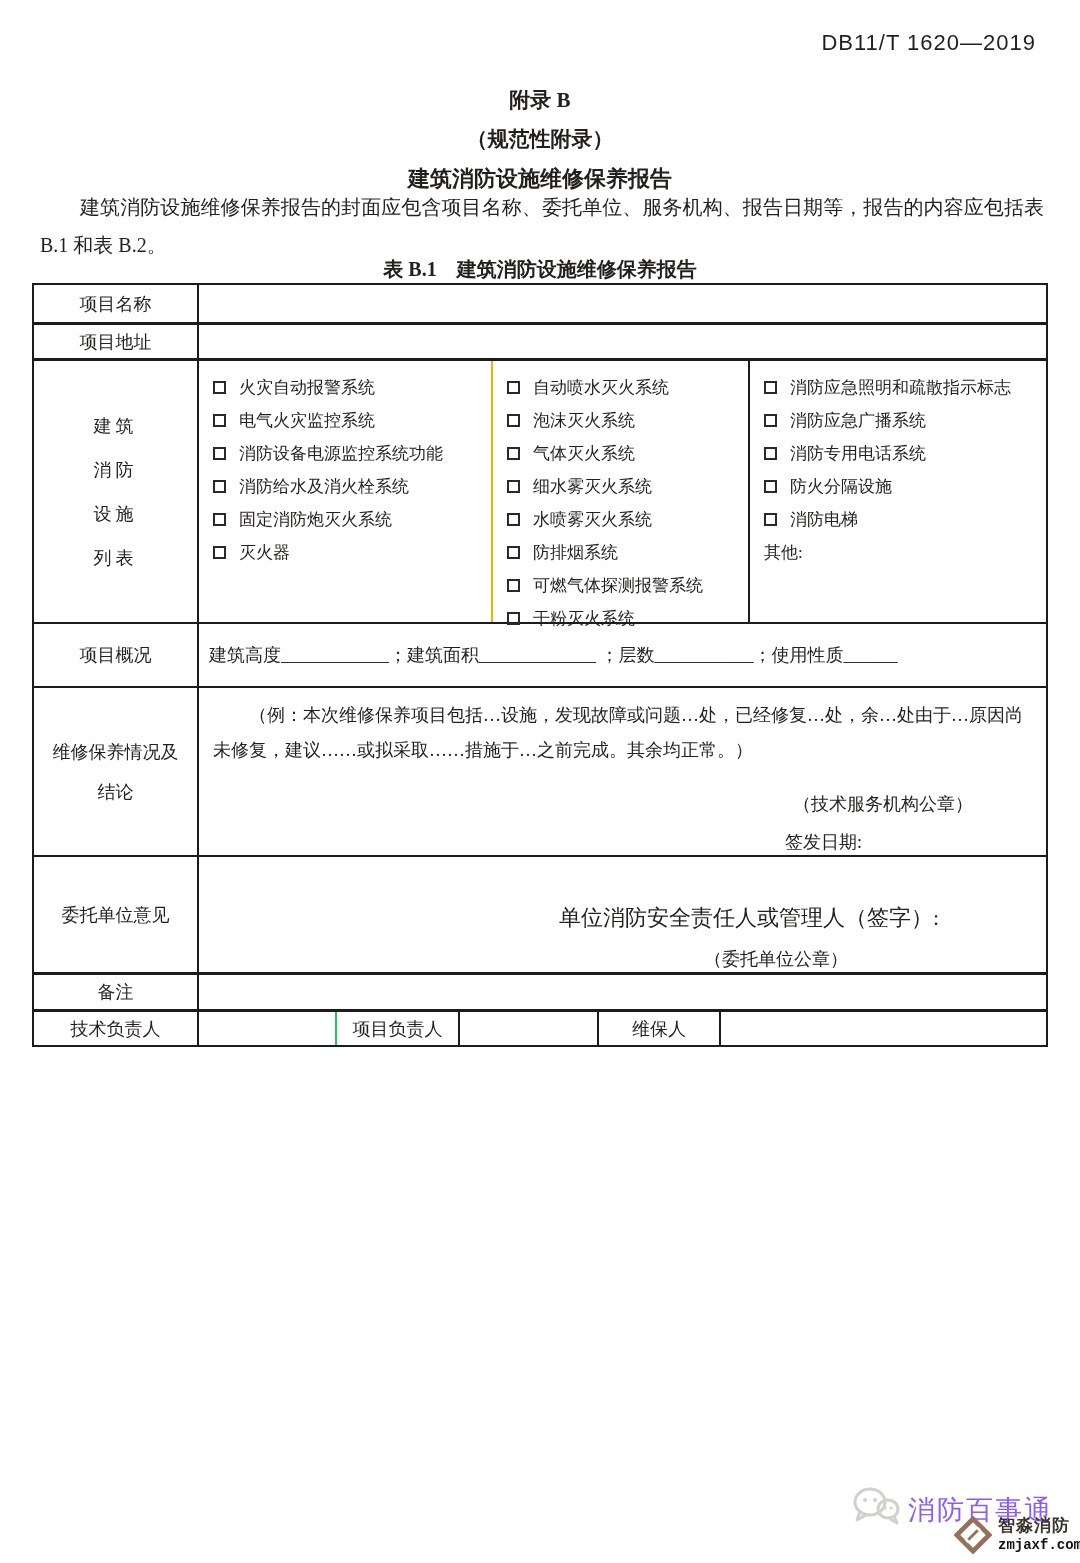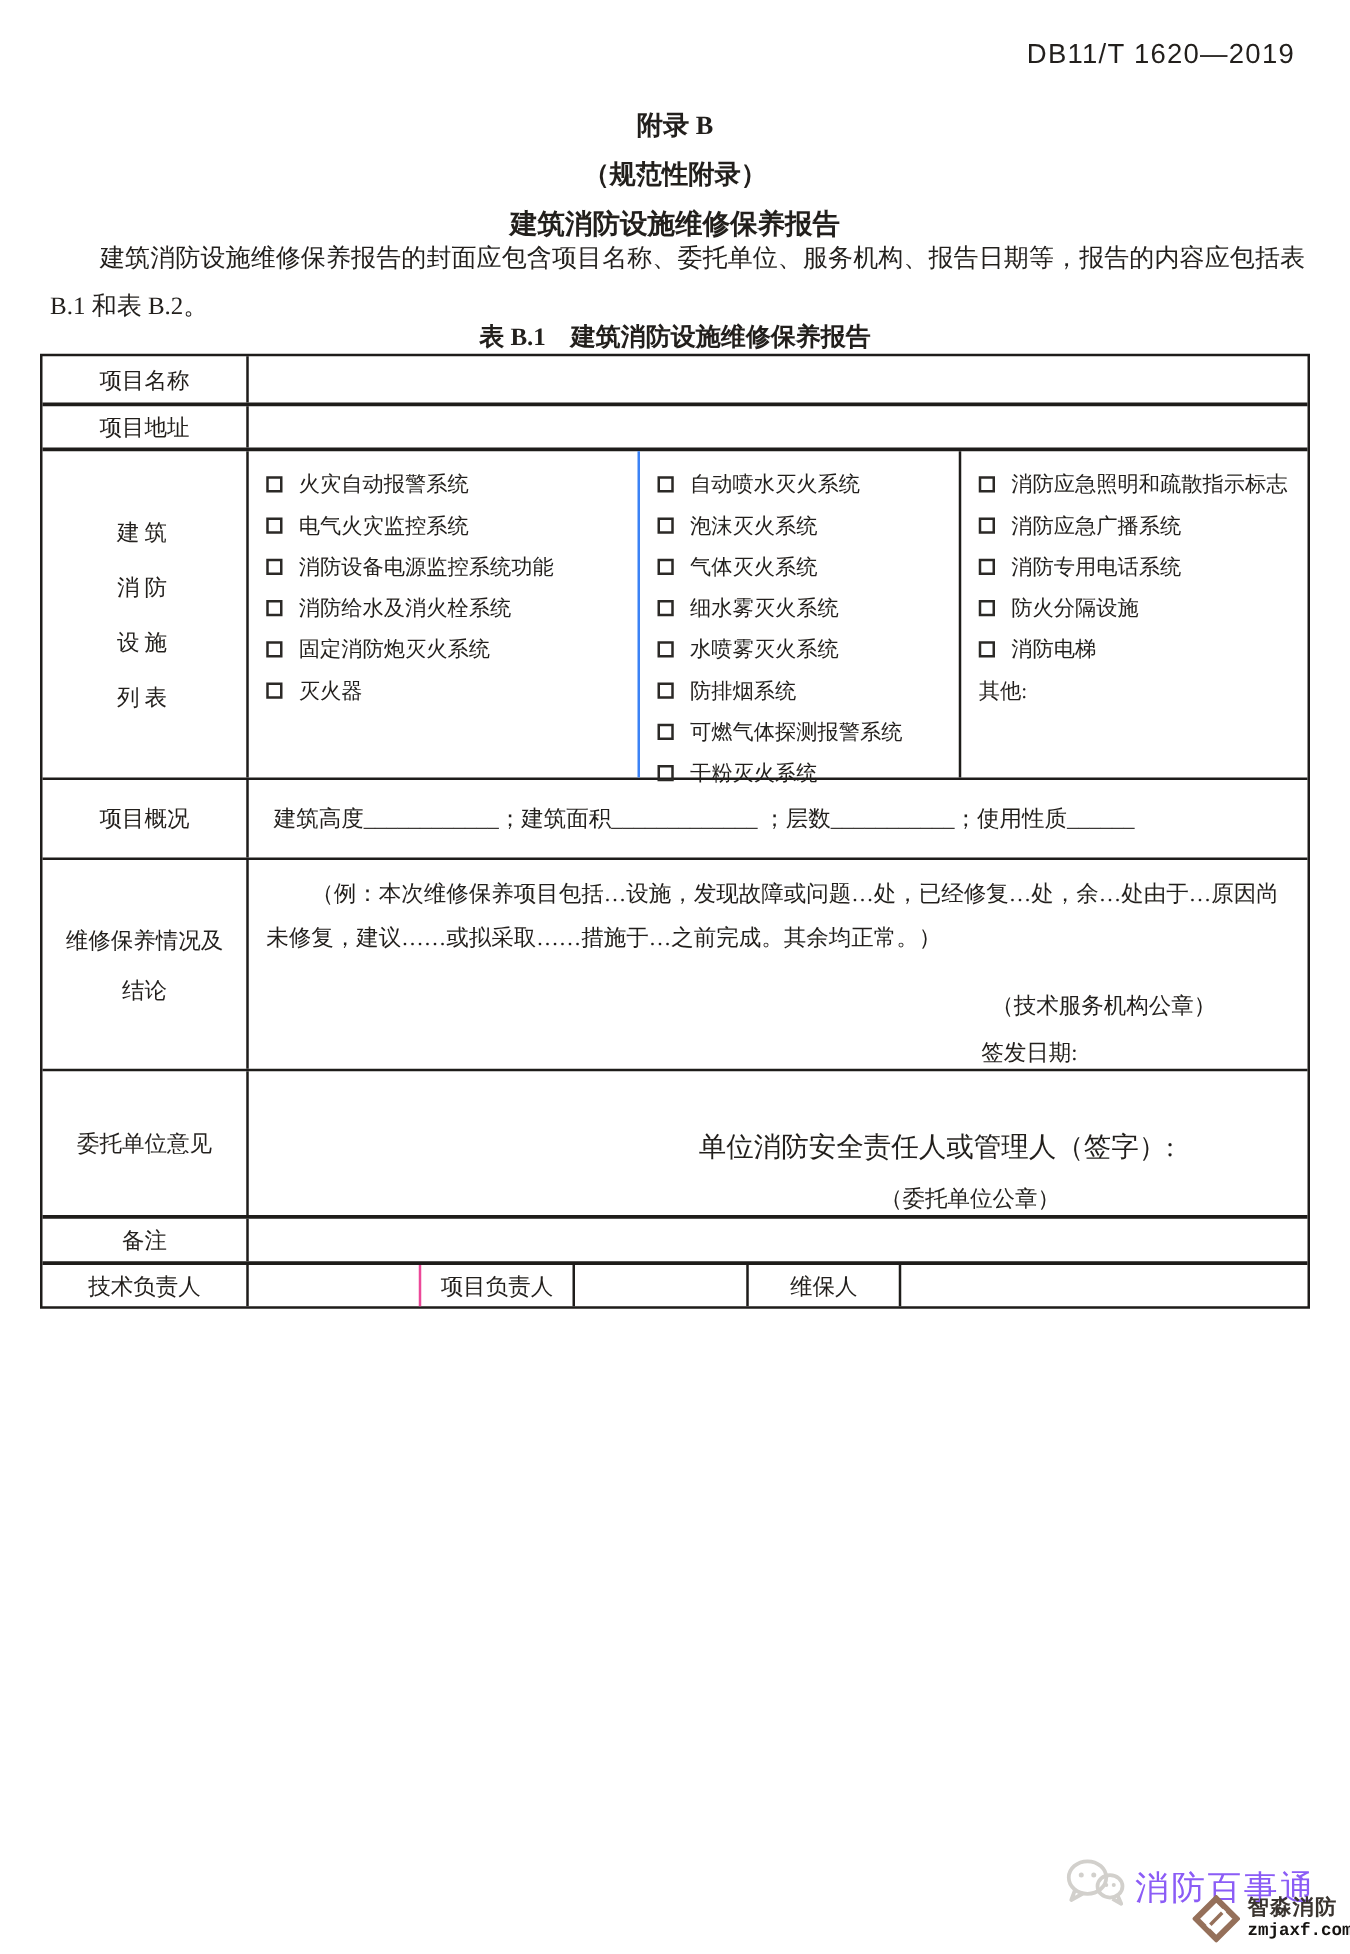--- a/index.html
+++ b/index.html
@@ -40,42 +40,42 @@
     width: 165px; flex: 0 0 165px;
     border-right: 2px solid #1e1c1a;
     display: flex; flex-direction: column; align-items: center; justify-content: center;
     text-align: center;
   }
   .val { flex: 1; }
   .h37 { height: 37px; } .h36 { height: 36px; } .h264 { height: 264px; }
   .h64 { height: 64px; } .h169 { height: 169px; } .h117 { height: 117px; }
   .chk-col { padding: 10px 0 0 14px; }
   .c1 { width: 292px; flex: 0 0 292px; }
-  .c2 { width: 257px; flex: 0 0 257px; border-left: 2px solid #3b82f6; margin-left: 19px; }
+  .c2 { width: 257px; flex: 0 0 257px; border-left: 2px solid #eab308; }
   .c3 { flex: 1; border-left: 2px solid #1e1c1a; }
   .chk-line { height: 33px; line-height: 33px; white-space: nowrap; font-size: 17px; }
   .chk {
     display: inline-block; width: 13px; height: 13px;
     border: 2px solid #2b2926; margin-right: 13px;
     vertical-align: -1px;
   }
   .other-line { height: 33px; line-height: 33px; font-size: 17px; }
   .vlabel { line-height: 44px; letter-spacing: 4px; }
-  .overview-content { line-height: 62px; padding-left: 20px; white-space: nowrap; font-size: 18px; }
+  .overview-content { line-height: 62px; padding-left: 10px; white-space: nowrap; font-size: 18px; }
   .maint-content { padding: 10px 14px 0 14px; }
   .maint-example { font-size: 18px; line-height: 35px; text-indent: 2em; }
   .maint-stamp { margin: 24px 0 0 580px; font-size: 18px; }
   .maint-date  { margin: 14px 0 0 572px; font-size: 18px; }
   .client-content { padding-top: 46px; }
   .client-sig   { margin-left: 360px; font-size: 22px; }
   .client-stamp { margin: 14px 0 0 505px; font-size: 18px; }
   .two-line { line-height: 40px; }
   .sig-cell { display: flex; align-items: center; justify-content: center; }
   .sg1 { width: 136px; flex: 0 0 136px; }
-  .sg2 { width: 123px; flex: 0 0 123px; border-left: 2px solid #ec4899; }
+  .sg2 { width: 123px; flex: 0 0 123px; border-left: 2px solid #22c55e; }
   .sg3 { width: 139px; flex: 0 0 139px; border-left: 2px solid #1e1c1a; }
   .sg4 { width: 122px; flex: 0 0 122px; border-left: 2px solid #1e1c1a; }
   .sg5 { flex: 1; border-left: 2px solid #1e1c1a; }
   .line36 { height: 36px; line-height: 32px; }
   
   .wm { position: absolute; top: 1484px; left: 842px; width: 230px; height: 72px; }
   .wm-brand {
     position: absolute; top: 8px; left: 66px;
     font-size: 27px; color: #8b5cf6; letter-spacing: 2px; white-space: nowrap;
     font-family: "Liberation Sans", "DejaVu Sans", sans-serif;

